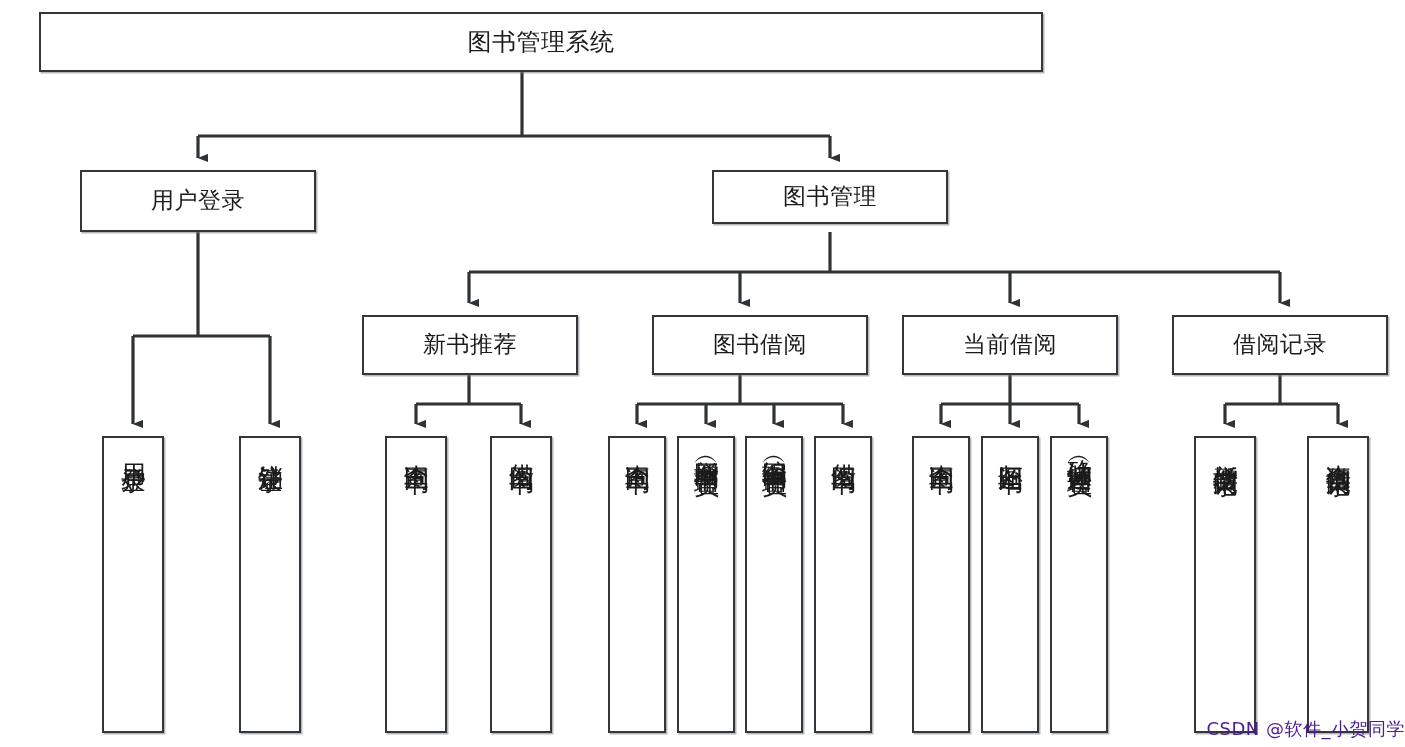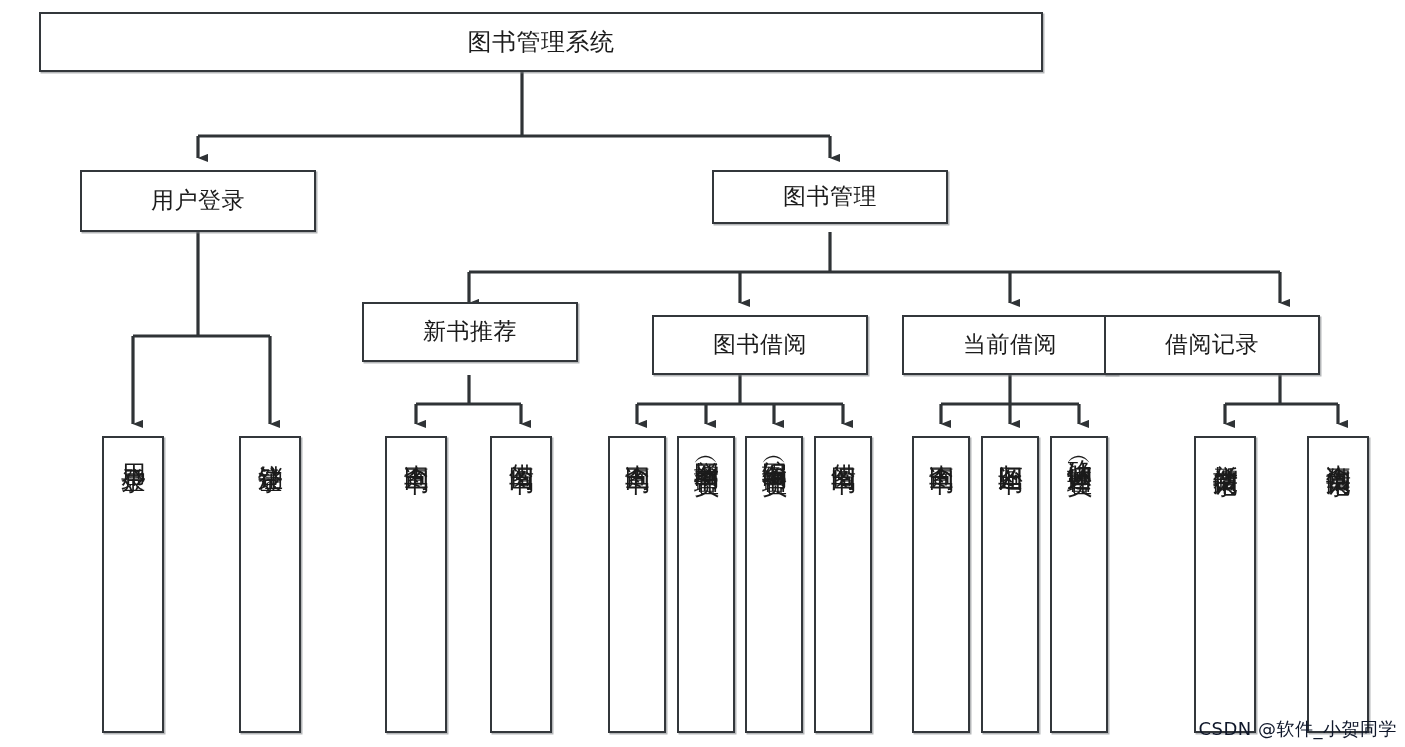--- a/index.html
+++ b/index.html
@@ -63,24 +63,24 @@
     line-height: 1.28;
     letter-spacing: 2px;
     white-space: nowrap;
   }
   .node.leaf.tall-text {
     align-items: flex-start;
     padding-top: 2px;
   }
   #watermark {
     position: absolute;
-    right: 8px;
+    right: 0;
     bottom: 6px;
     font-size: 18px;
-    color: #0f172a;
+    color: #4c1d95;
     letter-spacing: 0.5px;
     z-index: 5;
     white-space: nowrap;
     font-family: "DejaVu Sans", "Liberation Sans", sans-serif;
   }
 </style>
 </head>
 <body>
 
 <div id="diagram-root">
@@ -139,30 +139,30 @@
     <span class="label">图书管理系统</span>
   </div>
 
   <div class="node horizontal" style="left:80px; top:170px; width:236px; height:62px;">
     <span class="label">用户登录</span>
   </div>
   <div class="node horizontal" style="left:712px; top:170px; width:236px; height:54px;">
     <span class="label">图书管理</span>
   </div>
 
-  <div class="node horizontal" style="left:362px; top:302px; width:216px; height:60px;">
+  <div class="node horizontal" style="left:362px; top:315px; width:216px; height:60px;">
     <span class="label">新书推荐</span>
   </div>
   <div class="node horizontal" style="left:632px; top:315px; width:216px; height:60px;margin-left:20px;">
     <span class="label">图书借阅</span>
   </div>
   <div class="node horizontal" style="left:902px; top:315px; width:216px; height:60px;">
     <span class="label">当前借阅</span>
   </div>
-  <div class="node horizontal" style="left:1104px; top:315px; width:216px; height:60px;">
+  <div class="node horizontal" style="left:1172px; top:315px; width:216px; height:60px;">
     <span class="label">借阅记录</span>
   </div>
 
   <div class="node leaf" style="left:102px; top:436px; width:62px; height:297px;">
     <span class="label">用户登录</span>
   </div>
   <div class="node leaf" style="left:239px; top:436px; width:62px; height:297px;">
     <span class="label">注销登录</span>
   </div>
 

